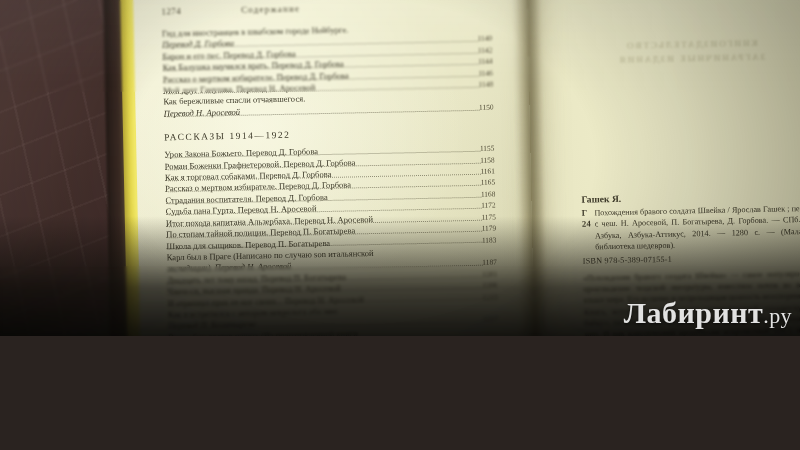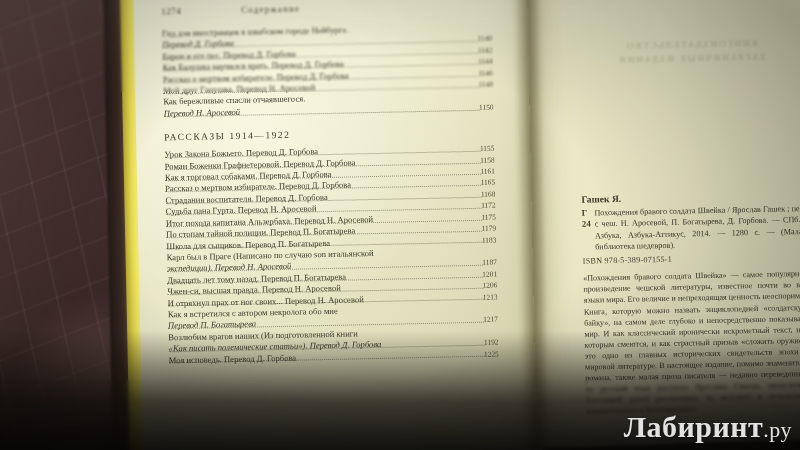--- a/index.html
+++ b/index.html
@@ -9,21 +9,21 @@
   body {
     width: 800px;
     height: 450px;
     overflow: hidden;
     font-family: "Liberation Serif", serif;
     background: #2a2320;
   }
   #scene {
     position: relative;
     width: 800px;
-    height: 450px;
+    height: 336px;
     overflow: hidden;
     background: #1f1b19;
   }
   
   .bg-grass {
     position: absolute;
     left: 0; top: 0;
     width: 800px; height: 450px;
     background:
       radial-gradient(ellipse 180px 140px at 60px 40px, #6f7a4a 0%, #5c6840 45%, #44502f 100%),

